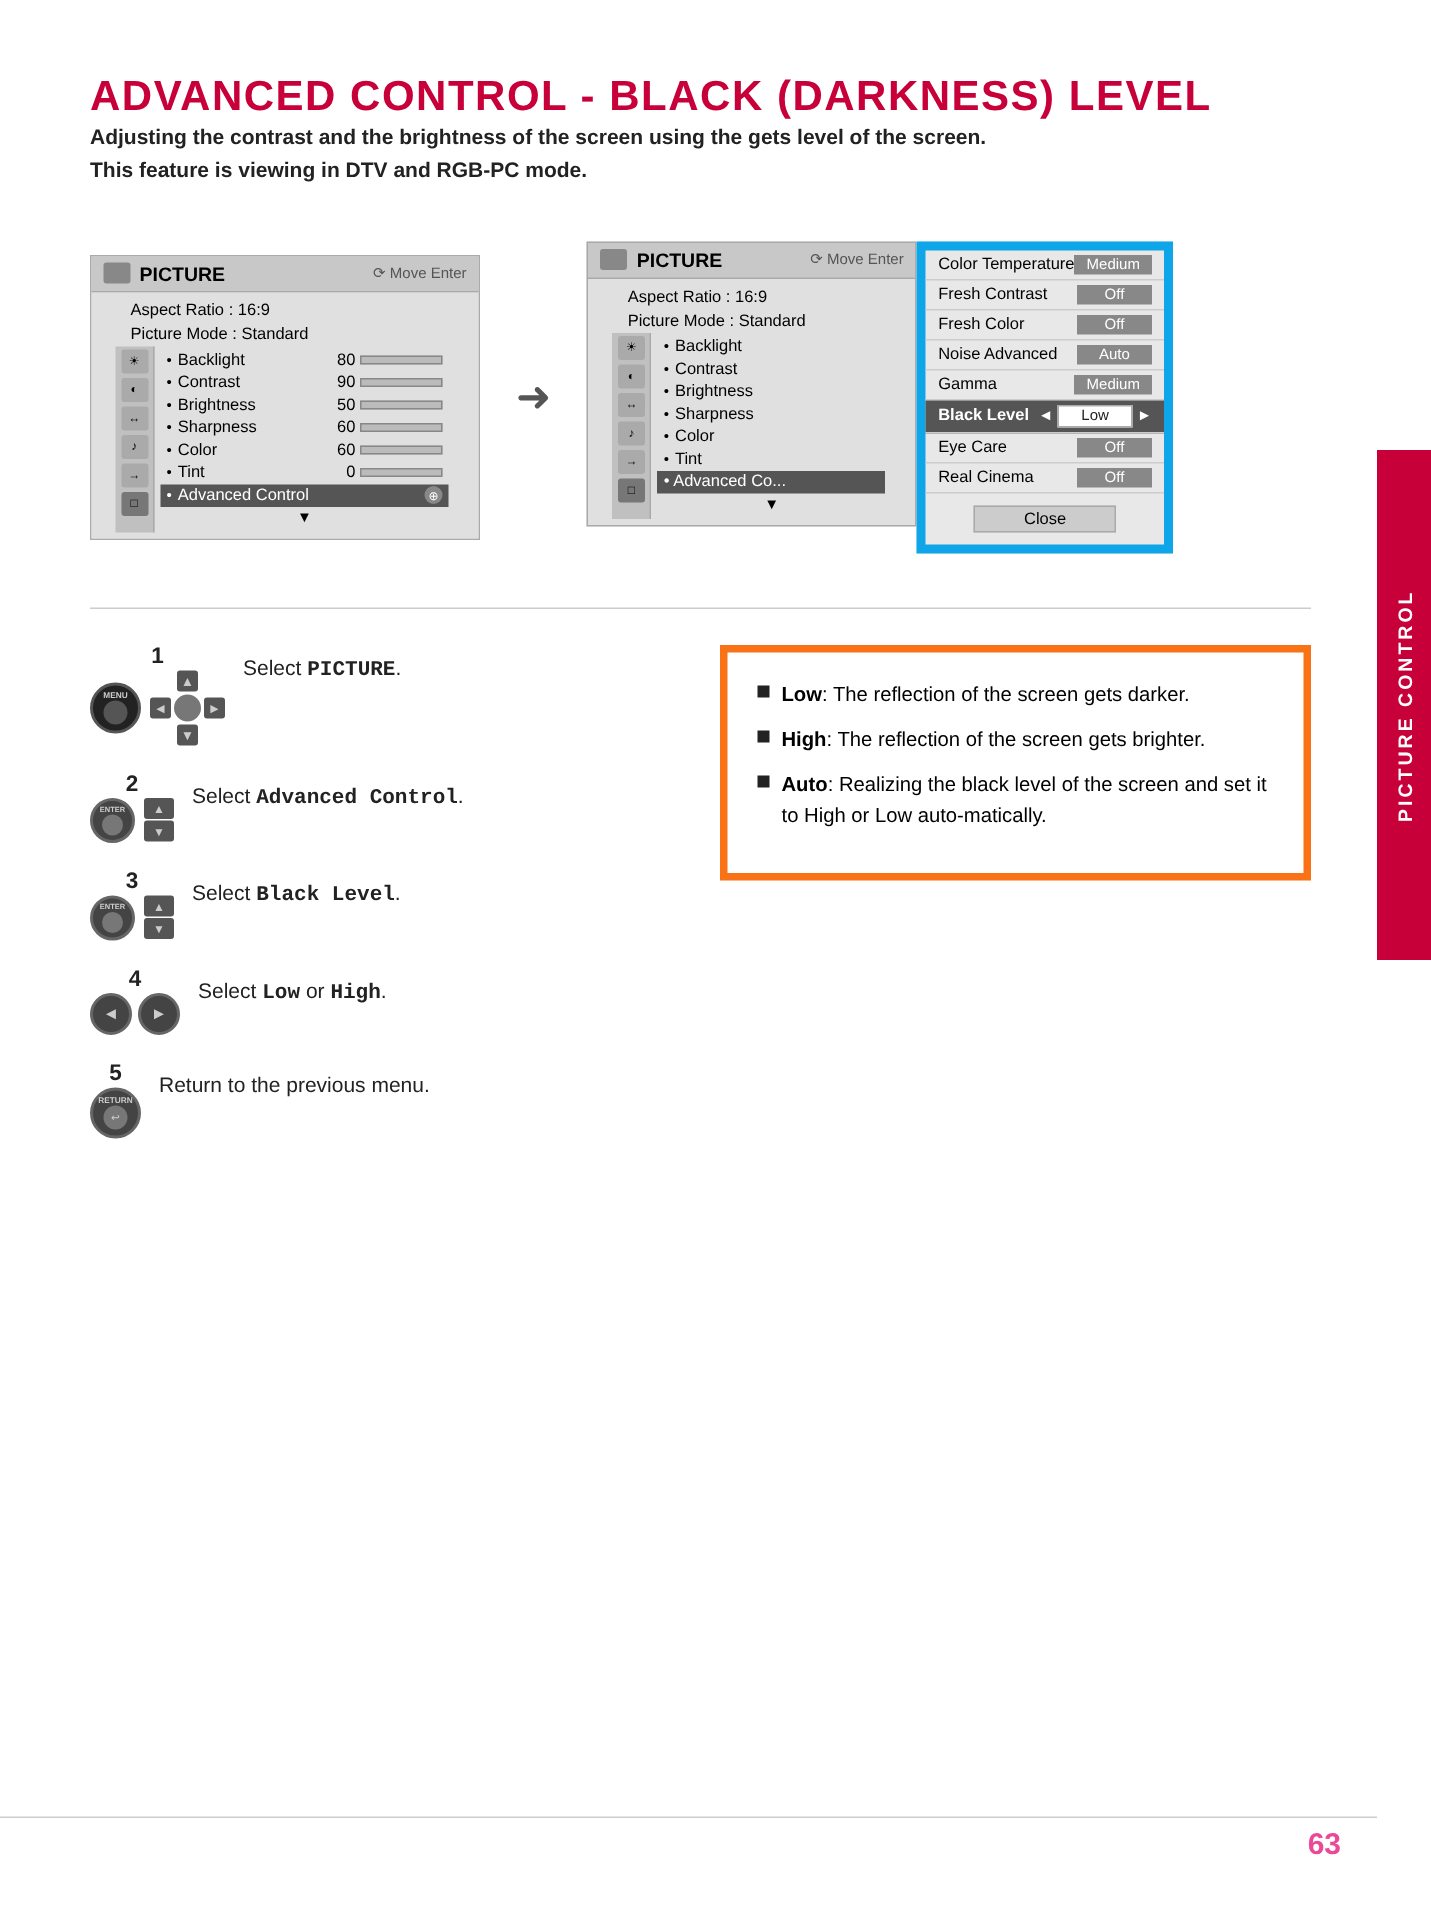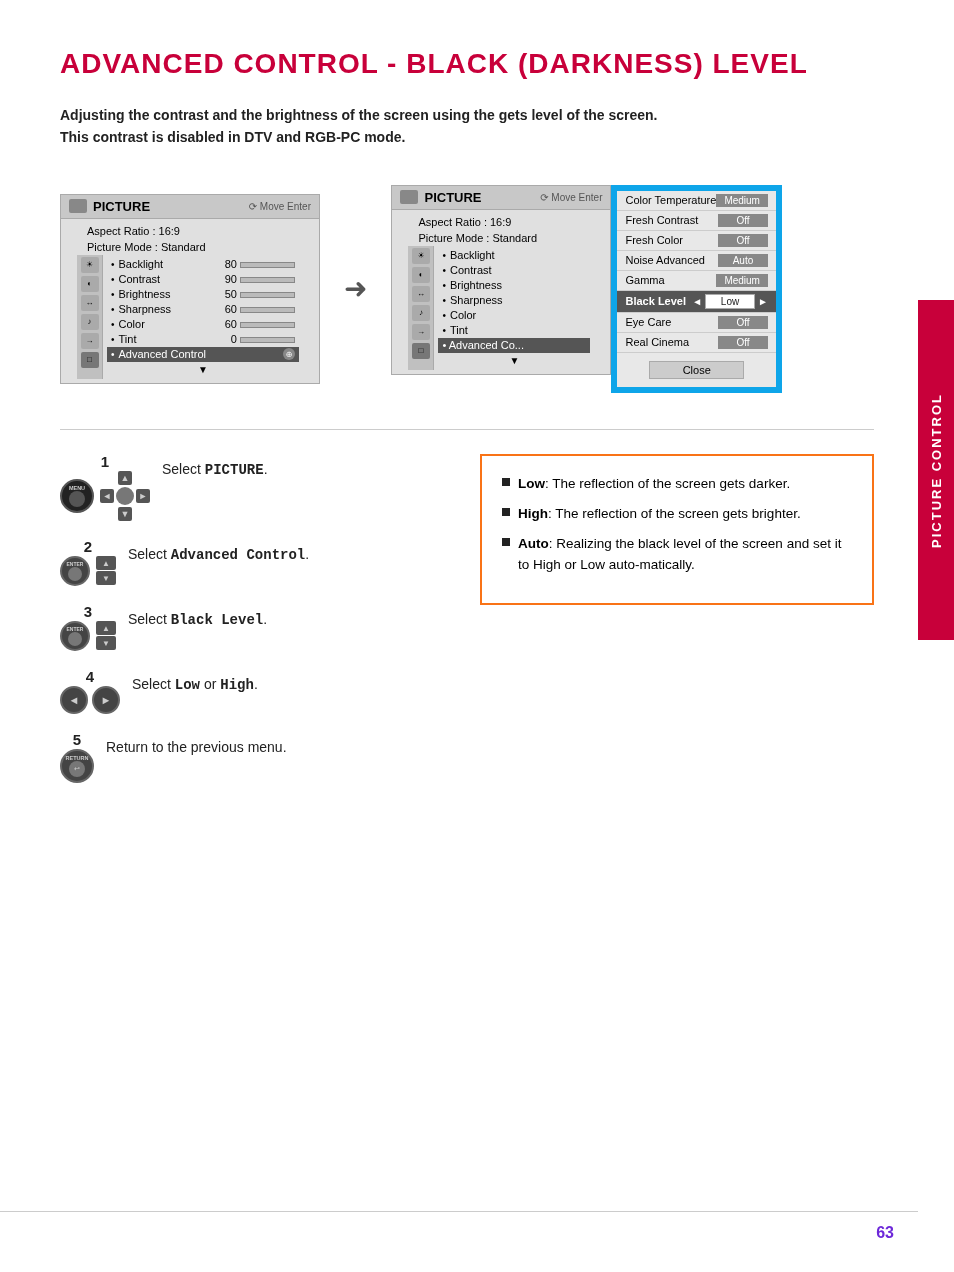--- a/index.html
+++ b/index.html
@@ -48,21 +48,20 @@
       padding: 48px 60px 40px 60px;
       padding-right: 80px;
     }
 
     
     .page-title {
       color: #c8003a;
       font-size: 28px;
       font-weight: bold;
       letter-spacing: 1px;
-      margin-bottom: 24px;
       text-transform: uppercase;
     }
 
     
     .description {
       font-size: 14px;
       color: #222;
       line-height: 1.6;
       margin-bottom: 36px;
       font-weight: bold;
@@ -291,21 +290,21 @@
       display: flex;
       gap: 40px;
     }
 
     .steps-left {
       flex: 0 0 380px;
     }
 
     .steps-right {
       flex: 1;
-      border: 2px solid #f97316;
+      border: 5px solid #f97316;
       padding: 18px 20px;
       font-size: 13.5px;
       line-height: 1.6;
       align-self: flex-start;
     }
 
     .step {
       display: flex;
       align-items: flex-start;
       margin-bottom: 18px;
@@ -469,23 +468,23 @@
       background: #222;
       flex-shrink: 0;
       margin-top: 4px;
     }
 
     
     .page-number {
       position: absolute;
       bottom: 30px;
       right: 60px;
-      font-size: 16px;
-      font-weight: bold;
-      color: #6d28d9;
+      font-size: 20px;
+      font-weight: bold;
+      color: #ec4899;
     }
 
     
     .bottom-divider {
       position: absolute;
       bottom: 60px;
       left: 0;
       right: 36px;
       border-top: 1px solid #ccc;
     }
@@ -498,21 +497,21 @@
   <div class="side-tab">
     <span class="side-tab-text">PICTURE CONTROL</span>
   </div>
 
   <div class="content">
 
     <h1 class="page-title">ADVANCED CONTROL - BLACK (DARKNESS) LEVEL</h1>
 
     <p class="description">
       <span>Adjusting the contrast and the brightness of the screen using the gets level of the screen.</span><br>
-      <span>This contrast is disabled in DTV and RGB-PC mode.</span>
+      <span>This feature is viewing in DTV and RGB-PC mode.</span>
     </p>
 
     <div class="screenshots-row">
 
       <div class="tv-menu">
         <div class="tv-menu-header">
           <div class="tv-menu-title">
             <span class="tv-menu-title-icon"></span>
             <span>PICTURE</span>
           </div>

